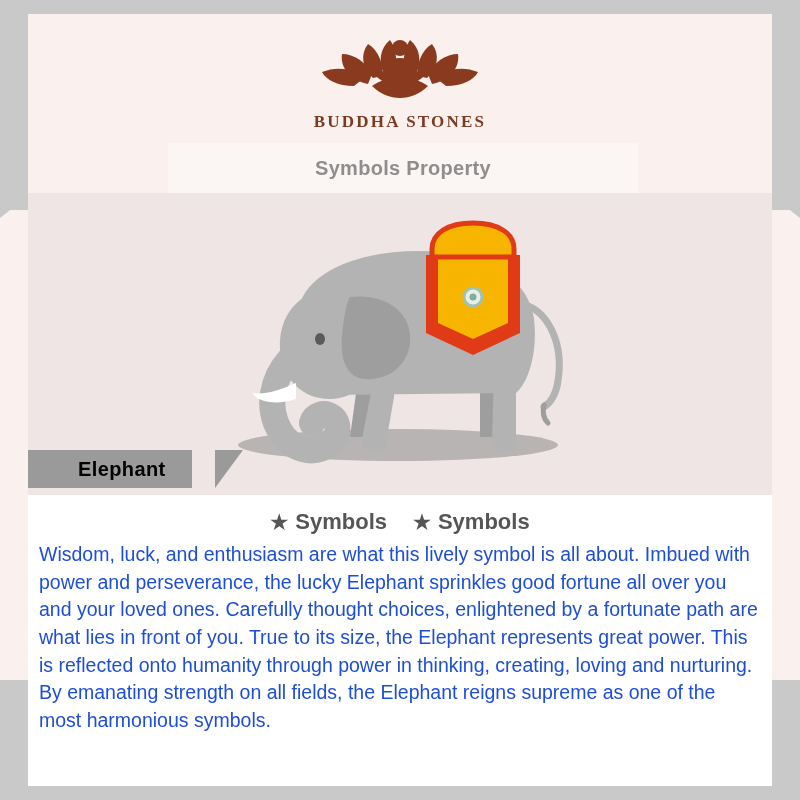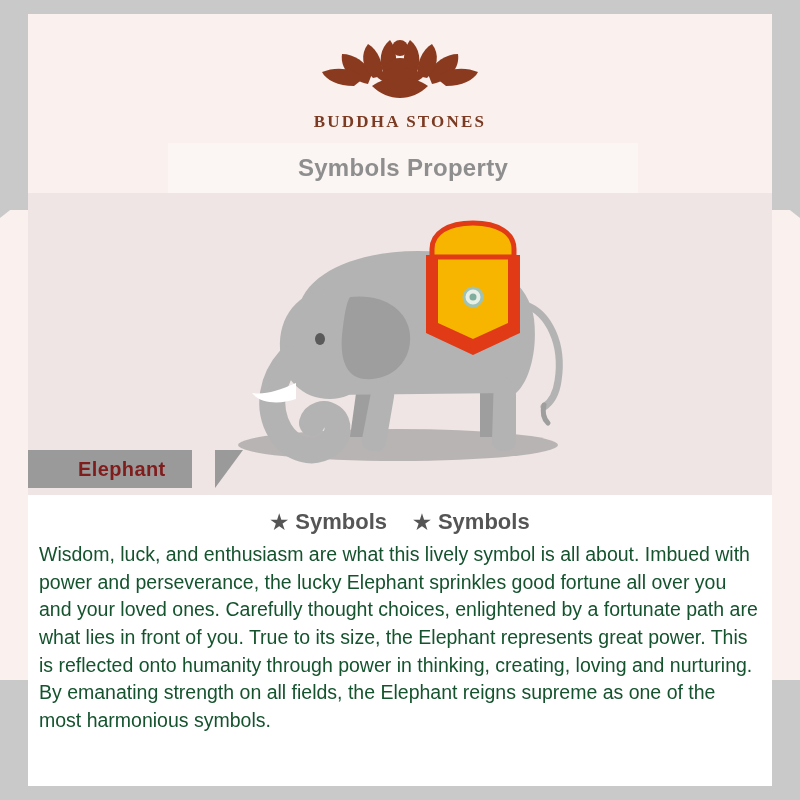--- a/index.html
+++ b/index.html
@@ -106,21 +106,21 @@
     top: 143px;
     left: 168px;
     width: 470px;
     height: 50px;
     background: #fbf6f4;
     display: flex;
     align-items: center;
     justify-content: center;
   }
   .title-ribbon .title-text {
-    font-size: 24px;
+    font-size: 20px;
     font-weight: bold;
     color: #8e8e8e;
     letter-spacing: 0.3px;
     text-align: center;
   }
 
   
   .stage {
     position: absolute;
     top: 193px; left: 28px;
@@ -138,21 +138,21 @@
     left: 28px;
     height: 38px;
     background: #9a9a9a;
     display: flex;
     align-items: center;
     padding-left: 50px;
     padding-right: 26px;
     box-sizing: border-box;
   }
   .label-tag .label-text {
-    color: #7f1d1d;
+    color: #000000;
     font-size: 20px;
     font-weight: bold;
     letter-spacing: 0.4px;
   }
   .label-tag-tail {
     position: absolute;
     top: 450px;
     left: 215px;
     width: 0; height: 0;
     border-left: 28px solid #9a9a9a;
@@ -185,21 +185,21 @@
     color: #555555;
   }
   .star {
     color: #555555;
     font-size: 20px;
     line-height: 1;
   }
   .body-text {
     font-size: 19.5px;
     line-height: 1.42;
-    color: #14532d;
+    color: #1d4ed8;
     text-align: left;
     padding: 0 3px;
     font-weight: 500;
   }
 </style>
 </head>
 <body>
 
 <div class="page">
 

